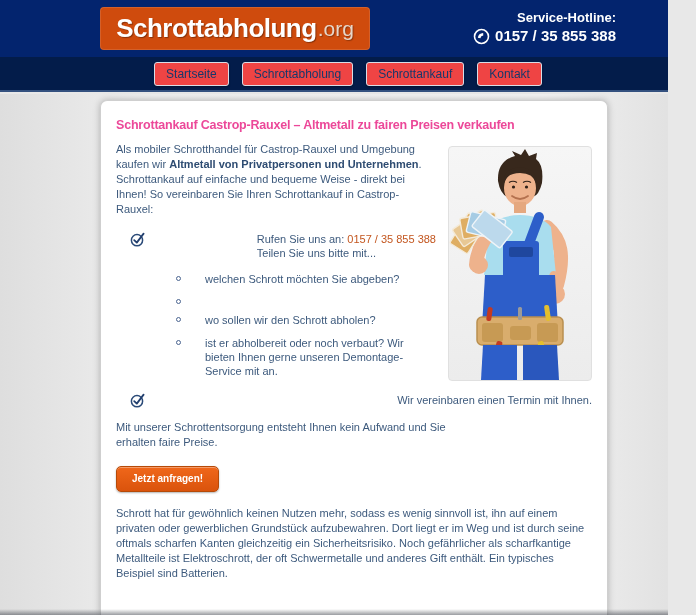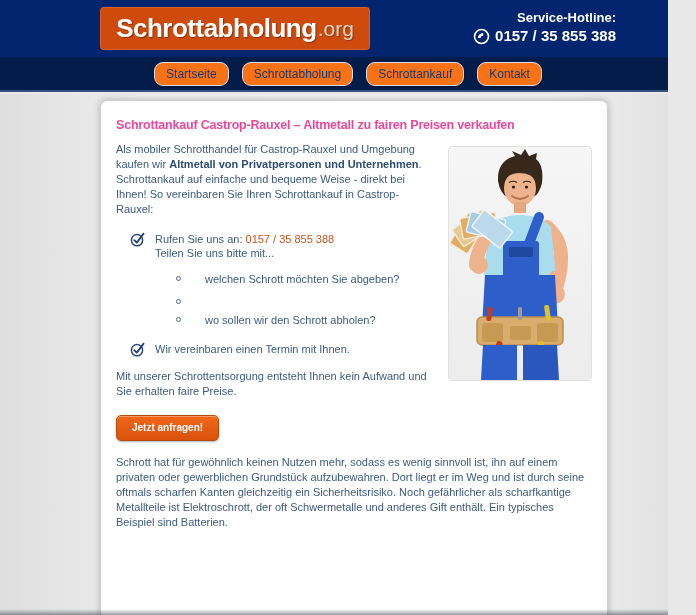--- a/index.html
+++ b/index.html
@@ -39,22 +39,22 @@
   .phone-icon svg{display:block;}
 
   
   .main-nav{
     position:absolute;left:0;top:57px;width:696px;height:35px;
     background:#031c4a;border-bottom:2px solid #34517f;
     display:flex;align-items:center;justify-content:center;gap:13px;
     box-sizing:border-box;
   }
   .nav-btn{
-    background:#f97316;color:#17386b;font-size:12px;line-height:12px;
-    padding:5px 11px;border-radius:9px;border:1px solid #d7dde8;
+    background:#ef4444;color:#17386b;font-size:12px;line-height:12px;
+    padding:5px 11px;border-radius:3px;border:1px solid #d7dde8;
     cursor:pointer;text-decoration:none;
     box-shadow:0 1px 2px rgba(0,0,0,.35);
   }
 
   
   .content-bg{
     position:absolute;left:0;top:94px;width:696px;height:521px;
     background:linear-gradient(90deg,#dedede 0%,#efefef 22%,#f2f2f2 78%,#dedede 100%);
   }
   .card{
@@ -77,21 +77,21 @@
   }
   .photo svg{display:block;}
   p.body-text{
     margin:0 0 12px 0;font-size:11px;line-height:15px;color:#3d5a7d;
   }
   .bold-inline{font-weight:bold;color:#2e4c72;}
   .phone-link{color:#c3561f;text-decoration:none;cursor:pointer;}
 
   
   .checklist{margin:14px 0 0 14px;padding:0;}
-  .check-item{display:flex;gap:9px;margin-bottom:12px;font-size:11px;line-height:14px;color:#3d5a7d;}
+  .check-item{display:flex;gap:9px;margin-bottom:12px;font-size:11px;line-height:14px;color:#3d5a7d;justify-content:space-between;}
   .check-item .txt{padding-top:1px;max-width:300px;}
   .check-icon{flex:0 0 16px;}
   .check-icon svg{display:block;}
 
   .sub-list{margin:0 0 14px 46px;padding:0;list-style:none;}
   .sub-list li{
     display:flex;gap:24px;align-items:flex-start;
     margin-bottom:9px;font-size:11px;line-height:14px;color:#3d5a7d;
   }
   .circle-bullet{
@@ -227,20 +227,24 @@
               <span class="circle-bullet"></span>
               <span>welchen Schrott möchten Sie abgeben?</span>
             </li>
           <li>
               <span class="circle-bullet"></span>
             </li>
           <li>
               <span class="circle-bullet"></span>
               <span>wo sollen wir den Schrott abholen?</span>
             </li>
+          <li>
+              <span class="circle-bullet"></span>
+              <span style="max-width:290px">ist er abholbereit oder noch verbaut? Wir bieten Ihnen gerne unseren Demontage-Service mit an.</span>
+            </li>
         </ul>
 
         <div class="check-item">
           <span class="check-icon">
             <svg width="16" height="16" viewBox="0 0 16 16">
               <circle cx="7" cy="9.2" r="5.6" fill="#ffffff" stroke="#2a4a78" stroke-width="1.5"></circle>
               <path d="M4.2 9.2 L6.8 11.6 L13.6 2.6" stroke="#223f6e" stroke-width="1.8" fill="none" stroke-linecap="round" stroke-linejoin="round"></path>
             </svg>
           </span>
           <div class="txt">Wir vereinbaren einen Termin mit Ihnen.</div>

